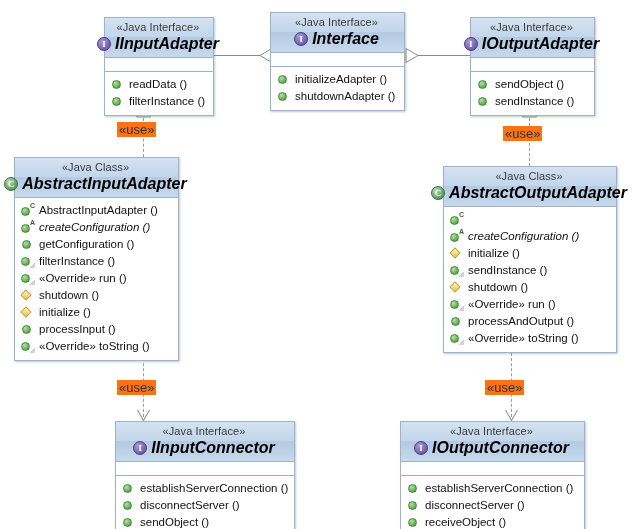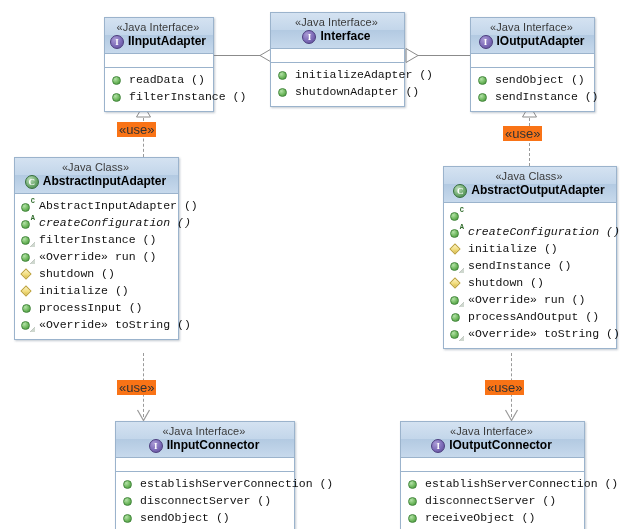--- a/index.html
+++ b/index.html
@@ -42,43 +42,43 @@
   }
   .title-line {
     display: flex;
     align-items: center;
     justify-content: center;
     gap: 4px;
     margin-top: 1px;
     white-space: nowrap;
   }
   .type-name {
-    font-size: 12px;
+    font-size: 16px;
     font-weight: bold;
     color: #000000;
+    font-style: italic;
   }
   .attr-band {
     height: 13px;
     border-bottom: 1px solid #9bb3cc;
     background: #ffffff;
   }
   .members {
     padding: 4px 4px 5px 6px;
     background: #ffffff;
   }
   .member {
     display: flex;
     align-items: center;
     gap: 5px;
     font-size: 11.5px;
     color: #111111;
     line-height: 1.0;
     padding: 2px 0 2px 0;
     white-space: nowrap;
-    font-family: Liberation Mono, monospace;
   }
   .member .m-label.abstract { font-style: italic; }
 
   
   .ico {
     position: relative;
     width: 13px; height: 13px;
     flex: 0 0 13px;
     display: inline-block;
   }
@@ -327,20 +327,24 @@
     <div class="members">
       <div class="member">
         <span class="ico ico-ctor"></span>
         <span class="m-label">AbstractInputAdapter ()</span>
       </div>
       <div class="member">
         <span class="ico ico-abstract"></span>
         <span class="m-label abstract">createConfiguration ()</span>
       </div>
       <div class="member">
+        <span class="ico ico-public"></span>
+        <span class="m-label">getConfiguration ()</span>
+      </div>
+      <div class="member">
         <span class="ico ico-impl"></span>
         <span class="m-label">filterInstance ()</span>
       </div>
       <div class="member">
         <span class="ico ico-impl"></span>
         <span class="m-label">«Override» run ()</span>
       </div>
       <div class="member">
         <span class="ico ico-protected"></span>
         <span class="m-label">shutdown ()</span>

